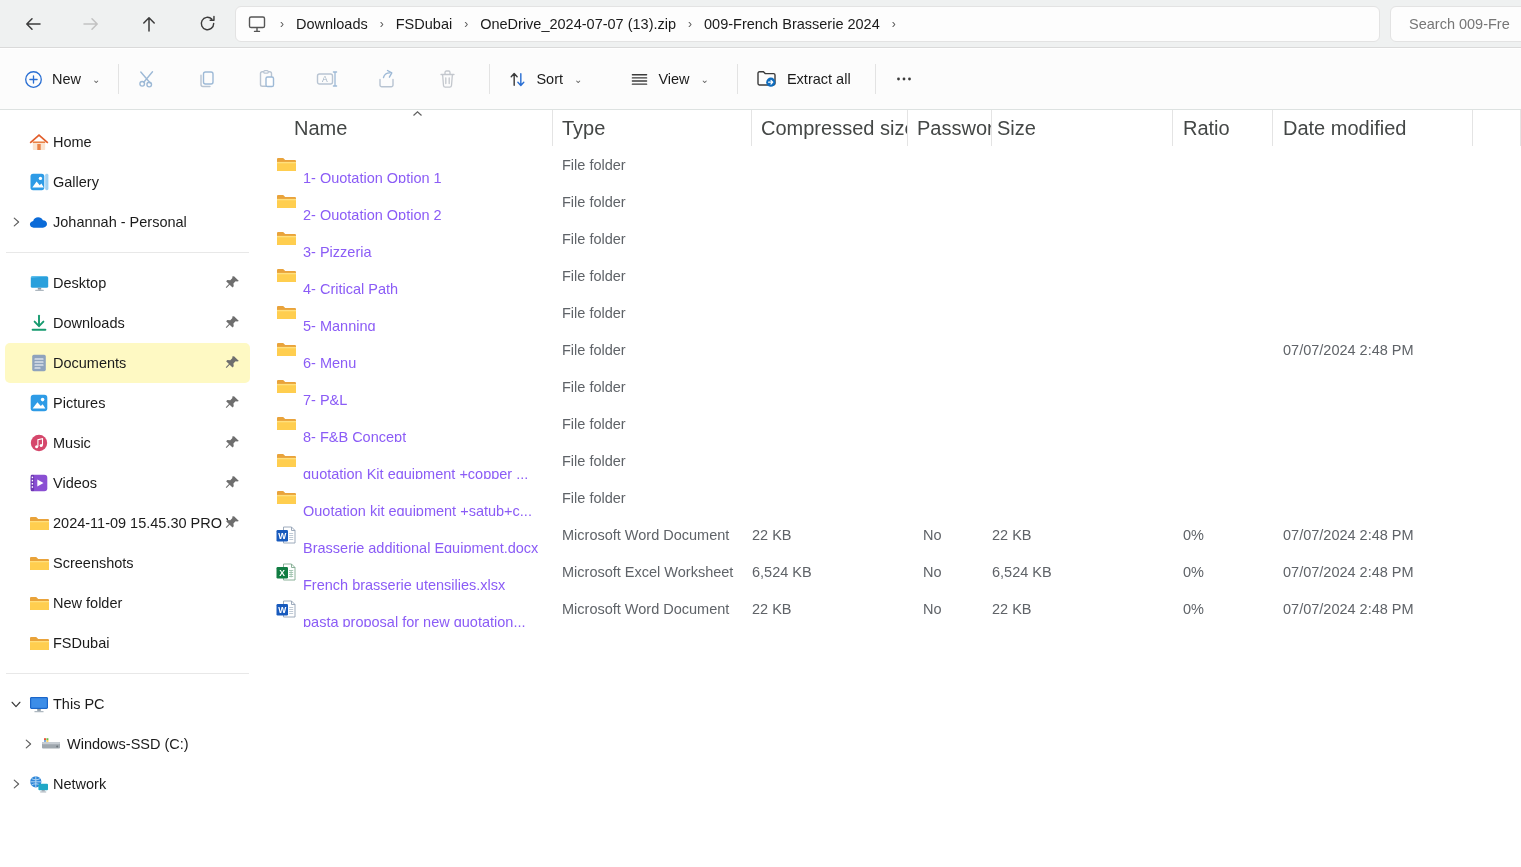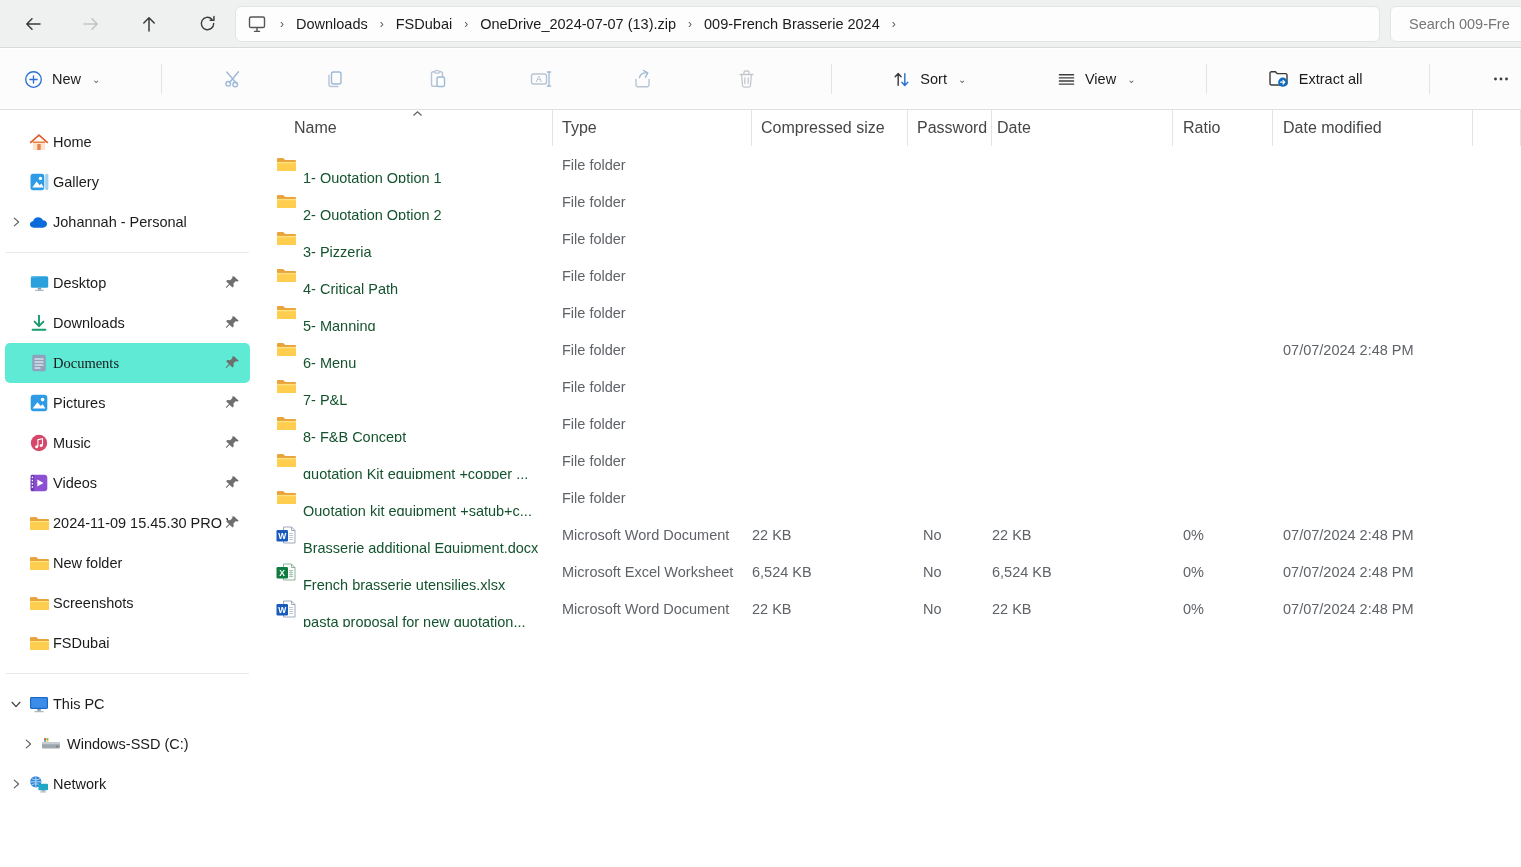--- a/index.html
+++ b/index.html
@@ -33,58 +33,58 @@
   .searchbox input {
     border:none; outline:none; background:transparent; width:140px;
     font-family:inherit; font-size:14.5px; color:#1b1b1b;
   }
   .searchbox input::placeholder { color:#767676; opacity:1; }
 
   
   .toolbar {
     position:absolute; top:49px; left:0; width:1521px; height:61px;
     background:#fcfcfc; border-bottom:1px solid #dde2e1;
-    display:flex; align-items:center;justify-content:space-between;
+    display:flex; align-items:center;
   }
   .tb-btn { display:flex; align-items:center; gap:9px; padding:8px 10px; border-radius:5px; color:#1b1b1b; }
   .tb-icon-btn { width:40px; height:38px; display:flex; align-items:center; justify-content:center; border-radius:5px; }
   .tb-sep { width:1px; height:30px; background:#e3e3e3; margin:0 8px; }
   .chev { color:#5f5f5f; font-size:10px; margin-left:2px; }
 
   
   .sidebar {
     position:absolute; top:110px; left:2px; width:252px; height:757px;
     background:#ffffff; border-right:1px solid #e6e6e6; padding-top:12px;
   }
   .side-item {
     height:40px; display:flex; align-items:center; position:relative;
     margin:0 3px; border-radius:5px; color:#1b1b1b; white-space:nowrap; overflow:hidden;
   }
-  .side-item.selected { background:#5eead4;font-family:Liberation Serif, serif; }
+  .side-item.selected { background:#fef9c3; }
   .side-chev { position:absolute; left:3px; width:16px; display:flex; justify-content:center; }
   .side-ico { position:absolute; left:24px; width:20px; display:flex; justify-content:center; }
   .side-label { position:absolute; left:48px; right:22px; overflow:hidden; text-overflow:clip; }
   .side-item.indent .side-chev { left:15px; }
   .side-item.indent .side-ico { left:36px; }
   .side-item.indent .side-label { left:62px; }
   .side-pin { position:absolute; right:10px; top:12px; }
   .side-sep { height:1px; background:#e8e8e8; margin:10px 4px 10px 4px; }
 
   
   .main { position:absolute; top:110px; left:252px; width:1269px; height:757px; background:#fff; }
   .cols { display:grid; grid-template-columns:301px 199px 156px 84px 181px 100px 200px 1fr; }
-  .hdr { height:36px; position:relative; color:#444746; font-size:16px; }
+  .hdr { height:36px; position:relative; color:#444746; font-size:20px; }
   .hdr .cell { display:flex; align-items:center; border-right:1px solid #e4e4e4; height:36px; }
   .sort-caret { position:absolute; left:160px; top:0px; color:#5f5f5f; }
   .rows { }
   .frow { height:37px; align-items:center; }
   .cell { overflow:hidden; white-space:nowrap; }
   .c-name { display:flex; align-items:center; height:37px; padding-left:24px; }
   .c-name .fico { width:20px; margin-right:7px; flex:0 0 auto; }
-  .c-name .fname { overflow:hidden; text-overflow:ellipsis; color:#14532d;margin-top:27px; }
+  .c-name .fname { overflow:hidden; text-overflow:ellipsis; color:#8b5cf6;margin-top:27px; }
   .sec { color:#5f6368; }
   .c-type { padding-left:9px; }
   .c-right { text-align:left; padding-right:9px; }
   .c-pass { padding-left:15px; }
   .c-ratio { padding-left:10px; }
   .c-date { padding-left:10px; }
   .h-name { padding-left:42px; }
   .h-pad9 { padding-left:9px; }
   .h-pad5 { padding-left:5px; }
   .h-pad10 { padding-left:10px; }
@@ -370,31 +370,31 @@
       </span>
     </div>
     <div class="side-item">
       <span class="side-ico">
         <svg width="20" height="17" viewBox="0 0 20 17">
           <path fill="#E9A33B" d="M1 3.1C1 2.4 1.6 1.9 2.3 1.9h4.9l2 2h9.5c.7 0 1.3.5 1.3 1.2v8.8c0 .7-.6 1.2-1.3 1.2H2.3c-.7 0-1.3-.5-1.3-1.2z"></path>
           <path fill="#FFCE4F" d="M1 5.9h19v8c0 .7-.6 1.2-1.3 1.2H2.3c-.7 0-1.3-.5-1.3-1.2z"></path>
           <path fill="#FFE07E" d="M1 5.9h19v1.4H1z"></path>
         </svg>
       </span>
-      <span class="side-label">New folder</span>
+      <span class="side-label">Screenshots</span>
     </div>
     <div class="side-item">
       <span class="side-ico">
         <svg width="20" height="17" viewBox="0 0 20 17">
           <path fill="#E9A33B" d="M1 3.1C1 2.4 1.6 1.9 2.3 1.9h4.9l2 2h9.5c.7 0 1.3.5 1.3 1.2v8.8c0 .7-.6 1.2-1.3 1.2H2.3c-.7 0-1.3-.5-1.3-1.2z"></path>
           <path fill="#FFCE4F" d="M1 5.9h19v8c0 .7-.6 1.2-1.3 1.2H2.3c-.7 0-1.3-.5-1.3-1.2z"></path>
           <path fill="#FFE07E" d="M1 5.9h19v1.4H1z"></path>
         </svg>
       </span>
-      <span class="side-label">Screenshots</span>
+      <span class="side-label">New folder</span>
     </div>
     <div class="side-item">
       <span class="side-ico">
         <svg width="20" height="17" viewBox="0 0 20 17">
           <path fill="#E9A33B" d="M1 3.1C1 2.4 1.6 1.9 2.3 1.9h4.9l2 2h9.5c.7 0 1.3.5 1.3 1.2v8.8c0 .7-.6 1.2-1.3 1.2H2.3c-.7 0-1.3-.5-1.3-1.2z"></path>
           <path fill="#FFCE4F" d="M1 5.9h19v8c0 .7-.6 1.2-1.3 1.2H2.3c-.7 0-1.3-.5-1.3-1.2z"></path>
           <path fill="#FFE07E" d="M1 5.9h19v1.4H1z"></path>
         </svg>
       </span>
       <span class="side-label">FSDubai</span>
@@ -458,21 +458,21 @@
   <div class="cols hdr" id="headers">
     <span class="sort-caret">
       <svg width="11" height="8" viewBox="0 0 11 8">
           <path d="M1.5 5.5 5.5 1.8 9.5 5.5" stroke="#5f5f5f" stroke-width="1.2" fill="none"></path>
         </svg>
     </span>
   <div class="cell h-name">Name</div>
       <div class="cell h-pad9">Type</div>
       <div class="cell h-pad9">Compressed size</div>
       <div class="cell h-pad9">Password p...</div>
-      <div class="cell h-pad5">Date</div>
+      <div class="cell h-pad5">Size</div>
       <div class="cell h-pad10">Ratio</div>
       <div class="cell h-pad10">Date modified</div>
       <div class="cell"></div>
     </div>
   <div class="rows" id="rows">
       <div class="cols frow">
         <div class="cell c-name">
           <span class="fico">
             <svg width="20" height="17" viewBox="0 0 20 17">
               <path fill="#E9A33B" d="M1 3.1C1 2.4 1.6 1.9 2.3 1.9h4.9l2 2h9.5c.7 0 1.3.5 1.3 1.2v8.8c0 .7-.6 1.2-1.3 1.2H2.3c-.7 0-1.3-.5-1.3-1.2z"></path>

